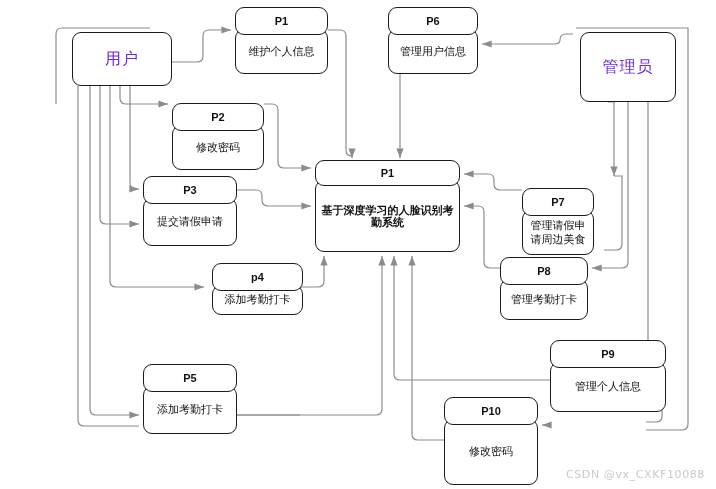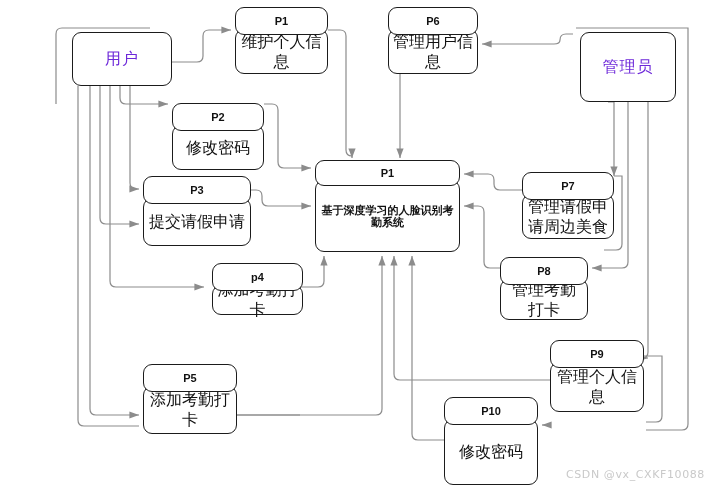--- a/index.html
+++ b/index.html
@@ -70,21 +70,21 @@
     bottom: 0;
     top: 22px;
     box-sizing: border-box;
     border: 1.4px solid #1b1b1b;
     border-radius: 9px;
     background: #ffffff;
     display: flex;
     align-items: center;
     justify-content: center;
     text-align: center;
-    font-size: 16px;
+    font-size: 11px;
     color: #111111;
     line-height: 1.25;
     padding: 0 4px;
     z-index: 1;
   }
   
   .central .head {
     height: 26px;
     font-size: 11px;
   }
@@ -186,51 +186,51 @@
   <div class="node proc" style="left:235px; top:7px; width:93px; height:67px;">
     <div class="head">P1</div>
     <div class="body">维护个人信息</div>
   </div>
 
   <div class="node proc" style="left:172px; top:87px; width:92px; height:67px;margin-top:16px;">
     <div class="head">P2</div>
     <div class="body">修改密码</div>
   </div>
 
-  <div class="node proc" style="left:143px; top:176px; width:108px; height:70px;">
+  <div class="node proc" style="left:143px; top:176px; width:94px; height:70px;">
     <div class="head">P3</div>
     <div class="body">提交请假申请</div>
   </div>
 
   <div class="node proc" style="left:212px; top:263px; width:91px; height:52px;">
     <div class="head">p4</div>
     <div class="body">添加考勤打卡</div>
   </div>
 
   <div class="node proc" style="left:143px; top:364px; width:94px; height:70px;">
     <div class="head">P5</div>
     <div class="body">添加考勤打卡</div>
   </div>
 
   <div class="node proc" style="left:388px; top:7px; width:90px; height:67px;">
     <div class="head">P6</div>
     <div class="body">管理用户信息</div>
   </div>
 
-  <div class="node proc" style="left:522px; top:172px; width:92px; height:67px;">
+  <div class="node proc" style="left:522px; top:188px; width:72px; height:67px;">
     <div class="head">P7</div>
     <div class="body">管理请假申请周边美食</div>
   </div>
 
   <div class="node proc" style="left:500px; top:257px; width:88px; height:63px;">
     <div class="head">P8</div>
     <div class="body">管理考勤打卡</div>
   </div>
 
-  <div class="node proc" style="left:550px; top:340px; width:94px; height:72px;">
+  <div class="node proc" style="left:550px; top:340px; width:116px; height:72px;">
     <div class="head">P9</div>
     <div class="body">管理个人信息</div>
   </div>
 
   <div class="node proc" style="left:444px; top:397px; width:94px; height:88px;">
     <div class="head">P10</div>
     <div class="body">修改密码</div>
   </div>
 
   <div class="node proc central" style="left:315px; top:160px; width:145px; height:92px;">

